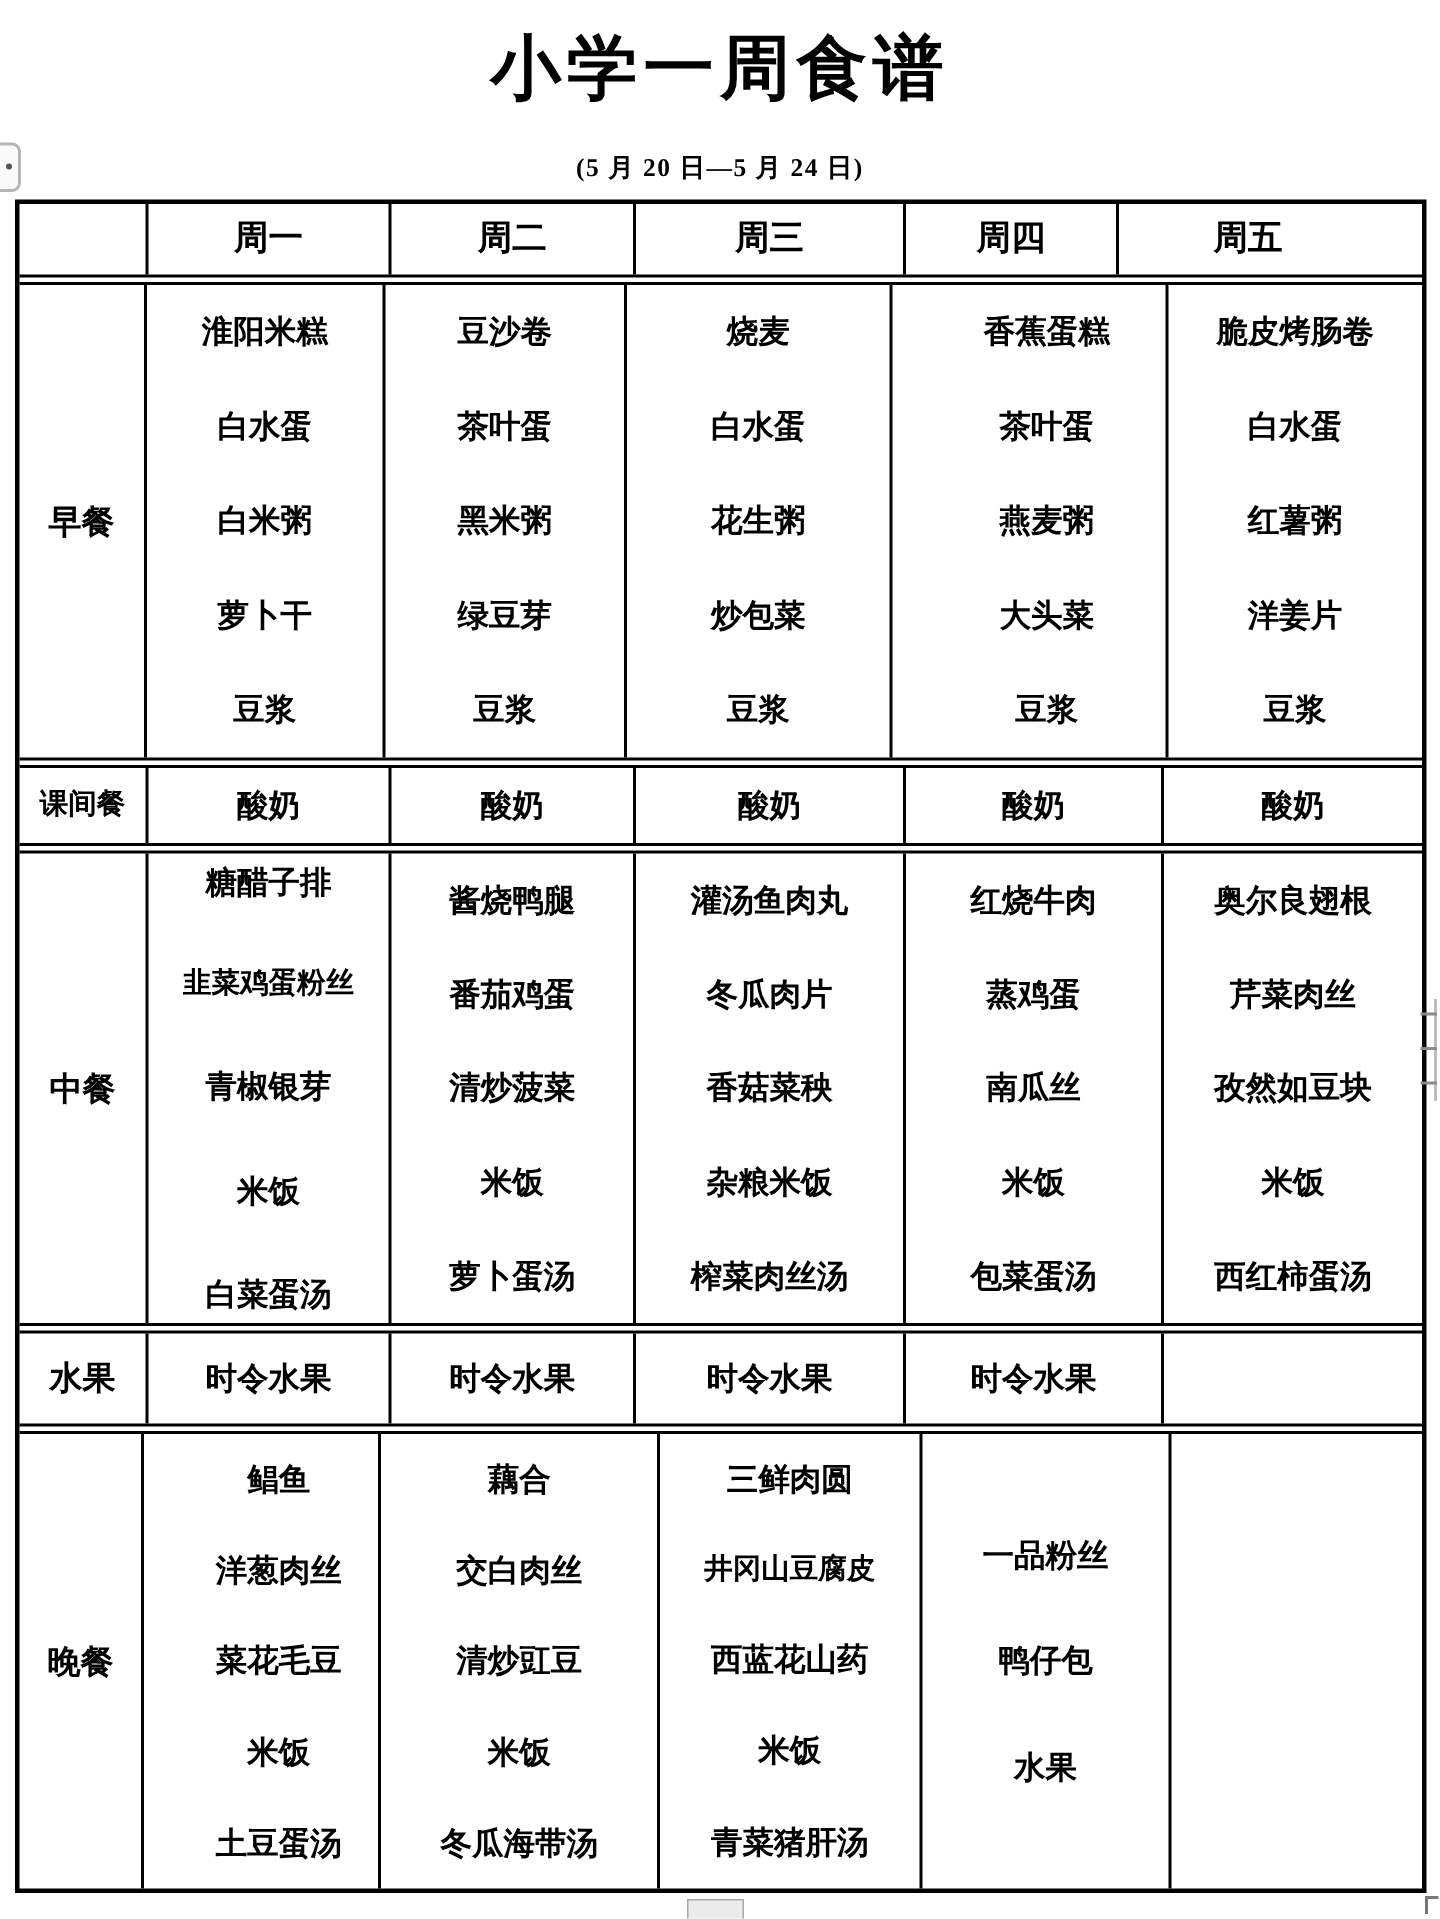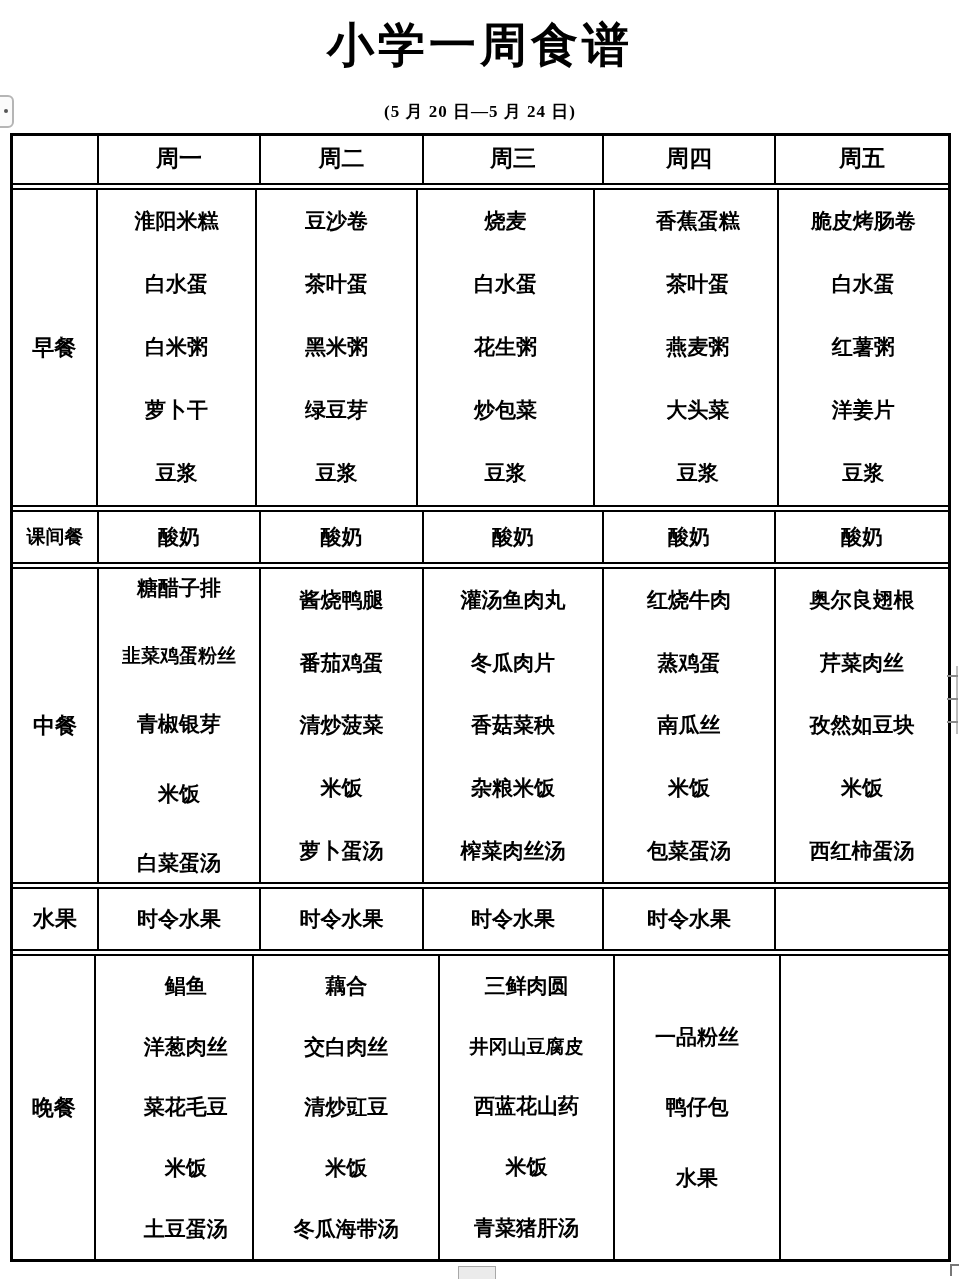--- a/index.html
+++ b/index.html
@@ -71,21 +71,21 @@
         <div class="cell header" style="width: 84px;"></div>
         <div class="cell header" style="width: 162px;">
           <div class="item">周一</div>
         </div>
         <div class="cell header" style="width: 163px;">
           <div class="item">周二</div>
         </div>
         <div class="cell header" style="width: 180px;">
           <div class="item">周三</div>
         </div>
-        <div class="cell header" style="width: 172px; align-items: center;">
+        <div class="cell header" style="width: 142px; align-items: center;">
           <div class="item">周四</div>
         </div>
         <div class="cell header" style="width: 174px;">
           <div class="item">周五</div>
         </div>
       </div>
       <div class="t-row" style="height: 315px;">
         <div class="cell label" style="width: 84px;">
           <div class="item">早餐</div>
         </div>

